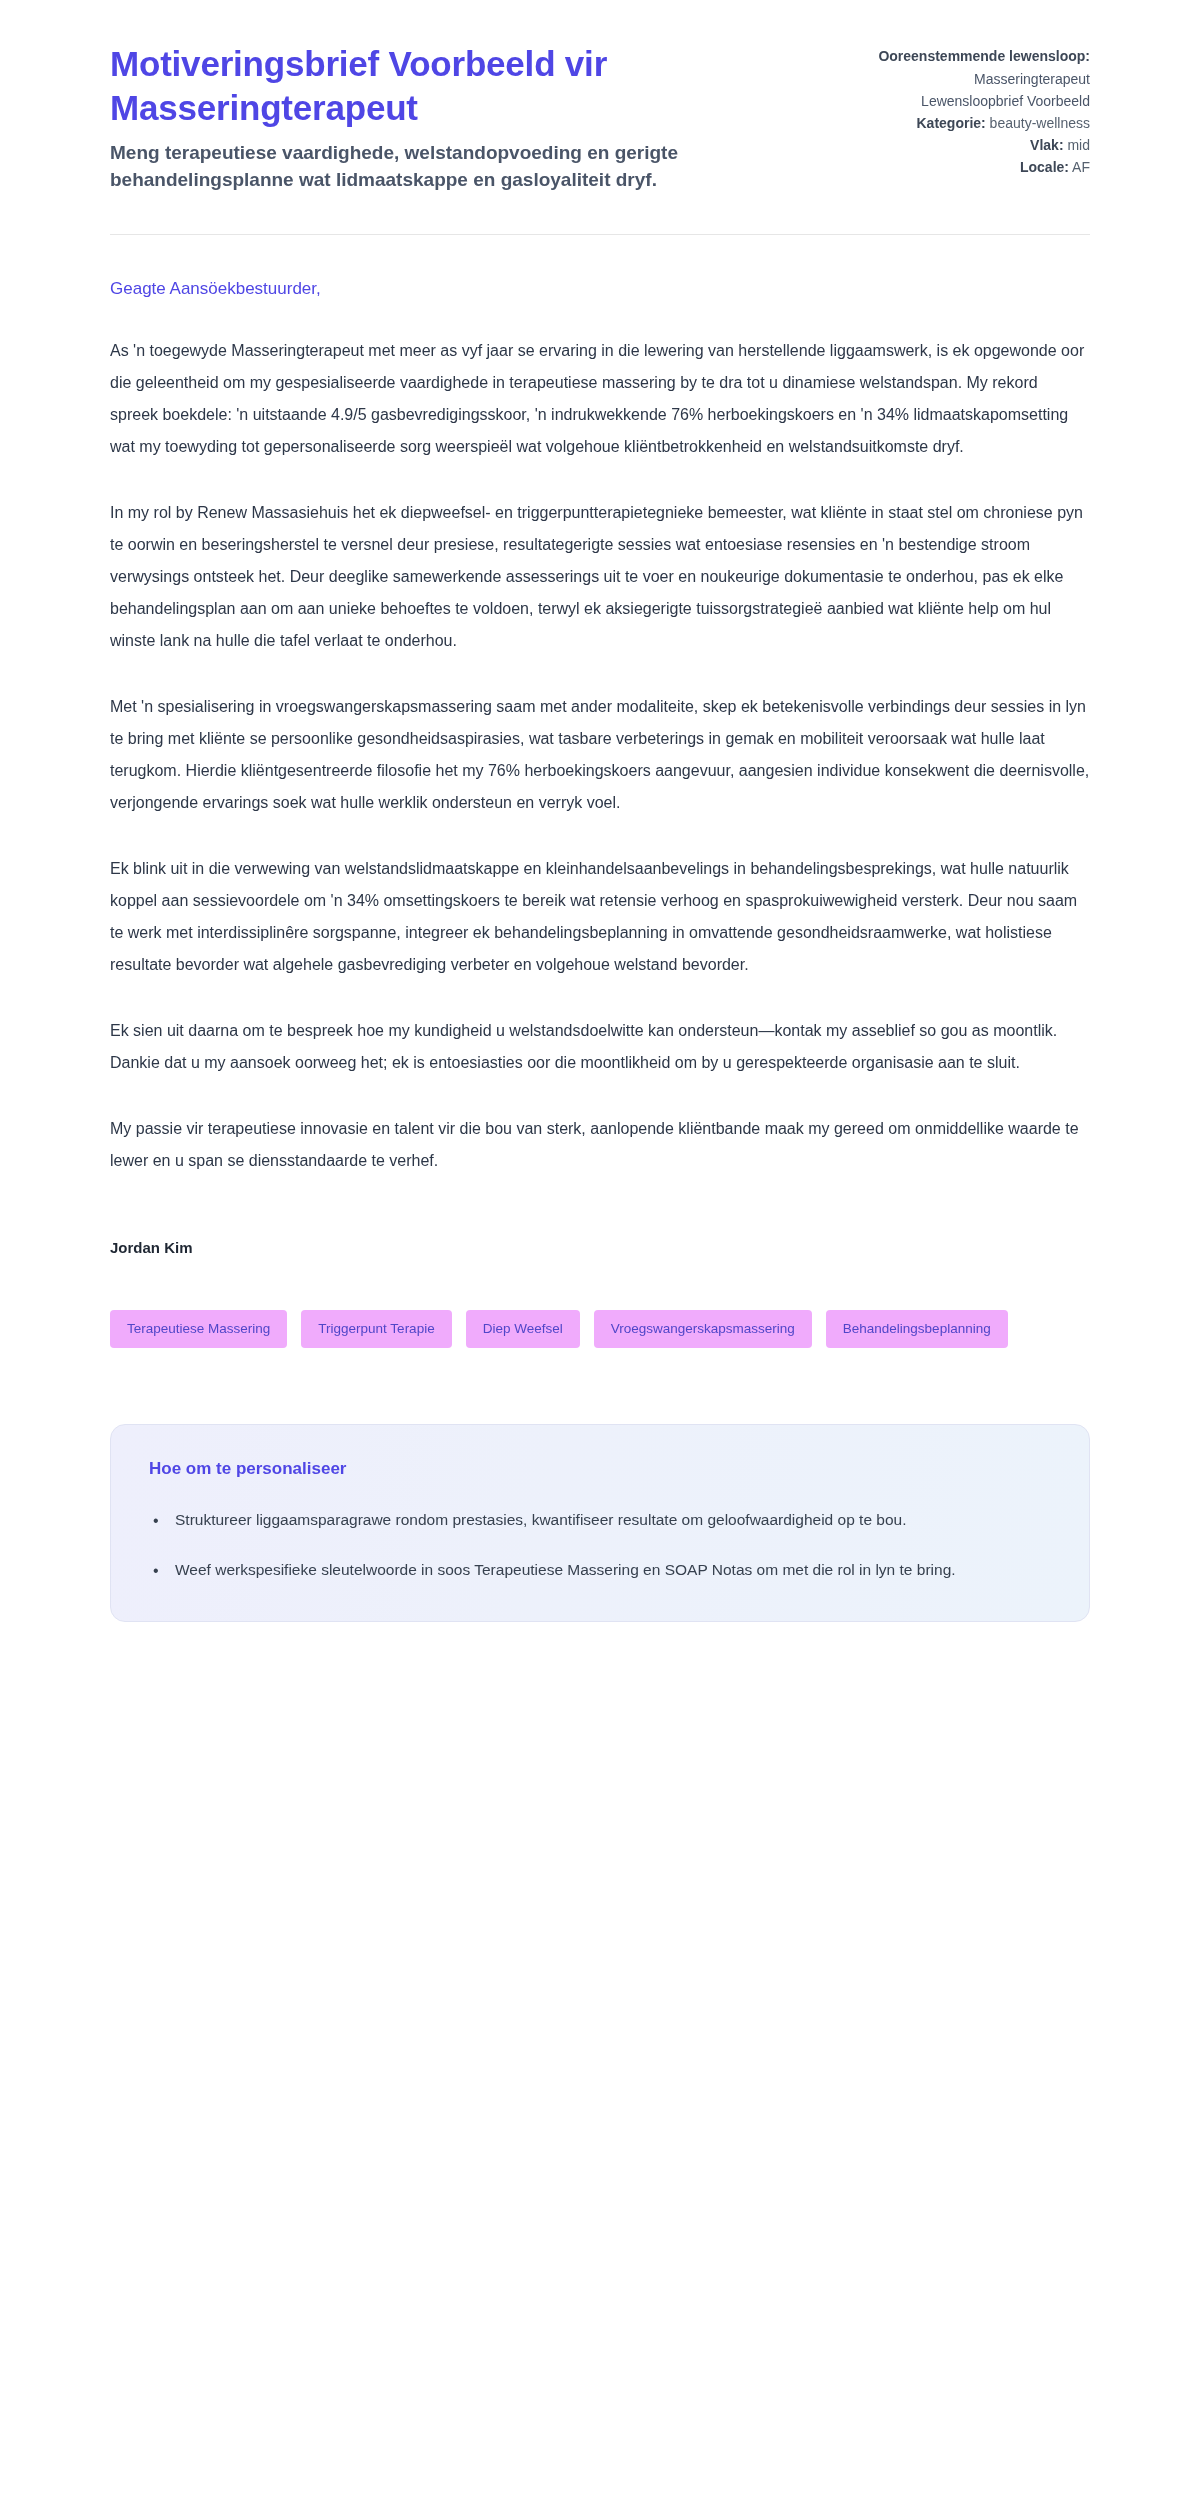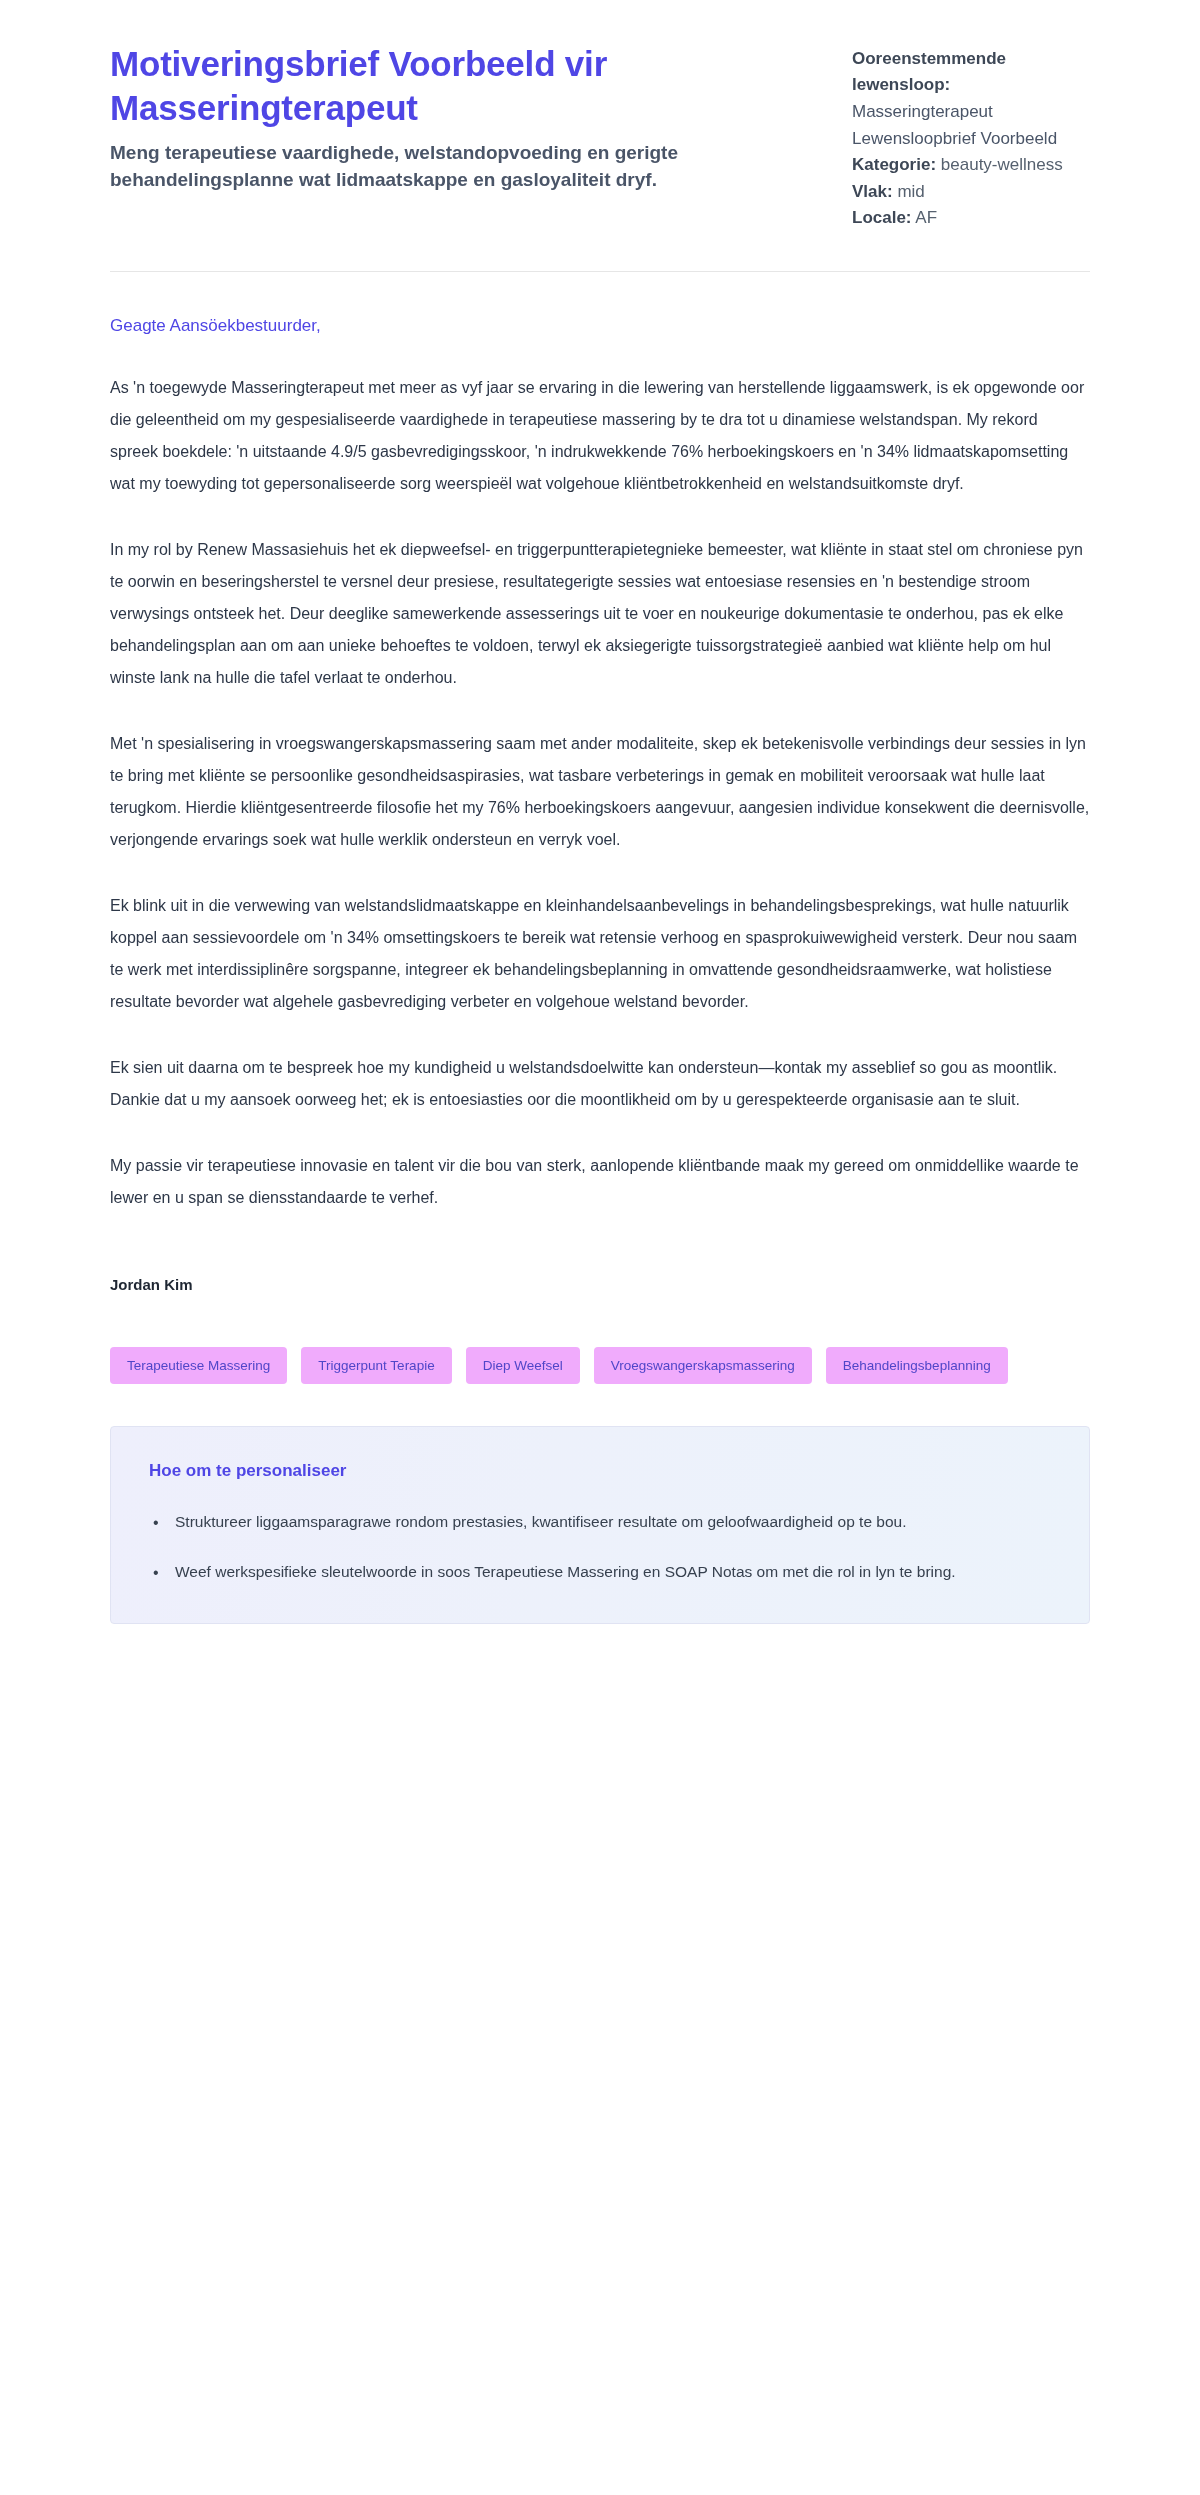--- a/index.html
+++ b/index.html
@@ -44,21 +44,22 @@
     font-size: 19px;
     line-height: 1.42;
     font-weight: bold;
     color: #4a5568;
     margin: 0;
   }
 
   .header-meta {
     flex: 0 0 auto;
     width: 238px;
-    font-size: 17px;
+    text-align: right;
+    font-size: 14px;
     line-height: 1.5;
     color: #4a5568;
     padding-top: 4px;
   }
   .meta-block { margin-bottom: 2px; }
   .meta-label { font-weight: bold; color: #3d4756; }
   .meta-value { color: #56616f; }
   .meta-row { margin-top: 1px; }
 
   
@@ -113,24 +114,24 @@
     color: #5046c8;
     font-size: 13.5px;
     line-height: 1;
     padding: 12px 17px;
     border-radius: 4px;
     white-space: nowrap;
   }
 
   
   .callout {
-    margin-top: 42px;
+    margin-top: 76px;
     background: linear-gradient(100deg, #eeeffc 0%, #edf1fb 45%, #ecf3fb 100%);
     border: 1px solid #e0e3f3;
-    border-radius: 4px;
+    border-radius: 15px;
     padding: 34px 32px 36px 38px;
   }
   .callout-title {
     font-size: 17px;
     font-weight: bold;
     color: #4f46e5;
     margin: 0 0 26px 0;
   }
   .callout-list {
     margin: 0;

